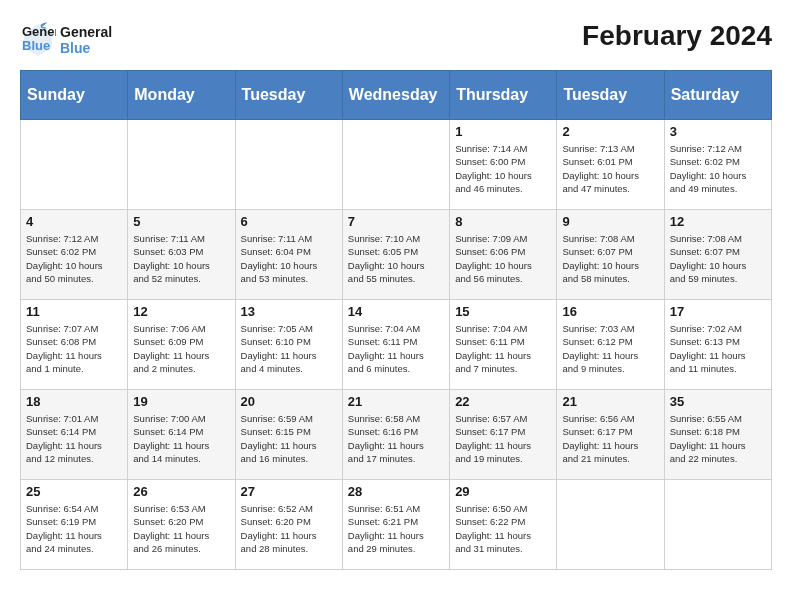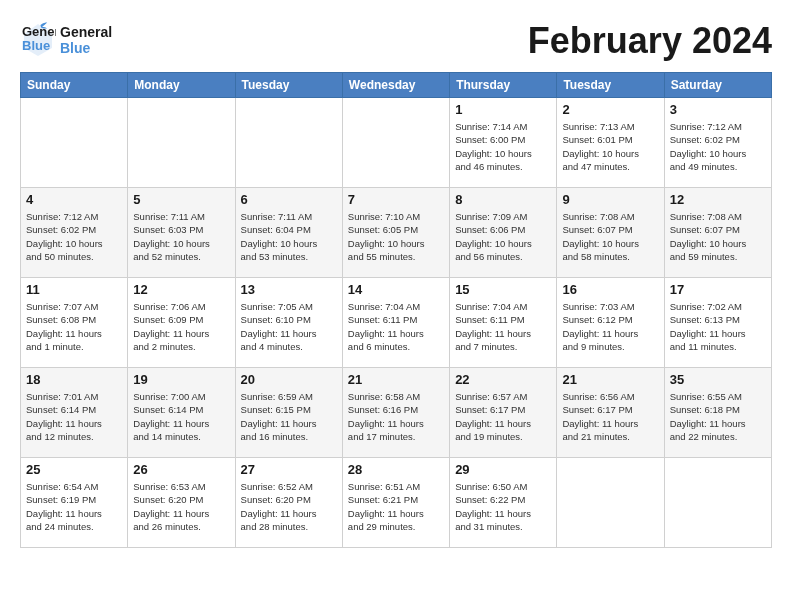--- a/index.html
+++ b/index.html
@@ -17,39 +17,39 @@
       margin-bottom: 10px;
     }
     .logo {
       display: flex;
       align-items: center;
     }
     .title-block {
       text-align: right;
     }
     .month-title {
-      font-size: 36px;
+      font-size: 28px;
       font-weight: bold;
       color: #1a1a1a;
     }
     .location {
       font-size: 14px;
       color: #555;
     }
     table {
       width: 100%;
       border-collapse: collapse;
       font-size: 10px;
     }
     thead th {
       background-color: #4a7fc1;
       color: #fff;
       text-align: left;
-      padding: 5px 6px;
-      font-size: 12px;
+      padding: 15px 6px;
+      font-size: 16px;
       font-weight: bold;
       border: 1px solid #3a6fa8;
     }
     tbody td {
       border: 1px solid #d0d0d0;
       vertical-align: top;
       padding: 4px 5px;
       width: calc(100% / 7);
       min-height: 80px;
       height: 90px;

